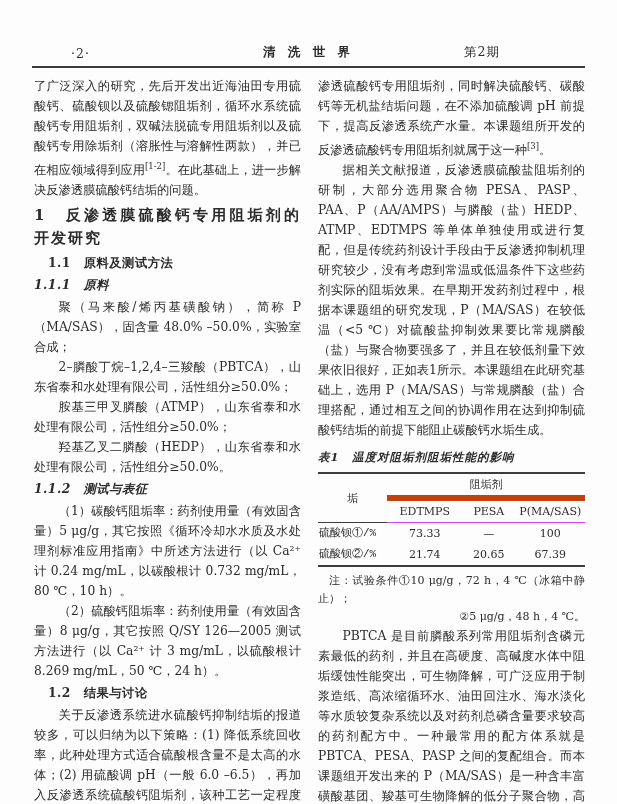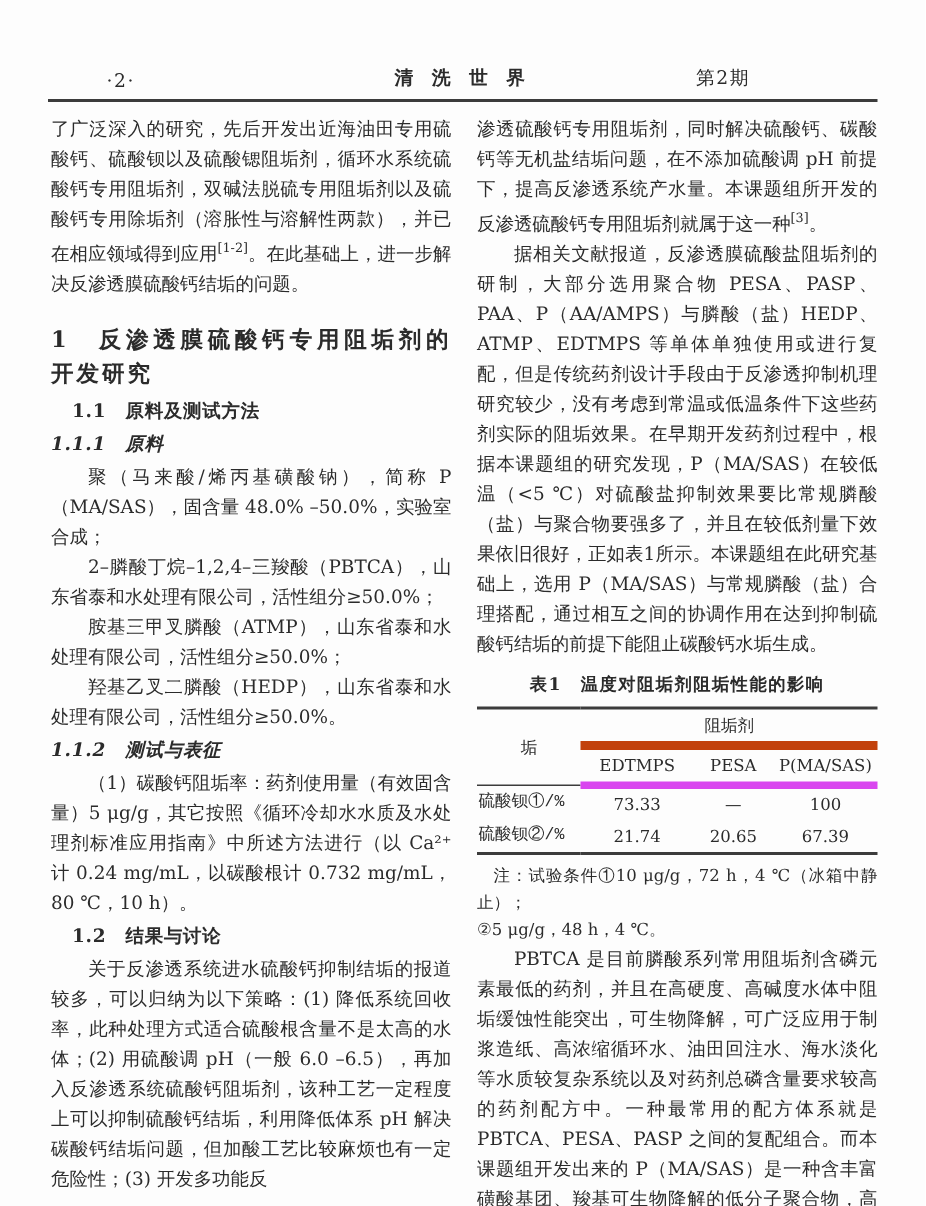--- a/index.html
+++ b/index.html
@@ -36,47 +36,47 @@
     font-size:12.3px;
     line-height:20px;
     text-align:justify;
     text-justify:inter-ideograph;
   }
   .col p{margin:0;text-indent:2em;}
   .col p.noindent{text-indent:0;}
   .h1{
     font-size:15px;font-weight:bold;
     line-height:23px;letter-spacing:2px;
-    margin:16px 0 3px 0;
+    margin:4px 0 3px 0;
   }
   .h2{font-weight:bold;margin:2px 14px;letter-spacing:0.5px;}
   .h3{font-weight:bold;font-style:italic;margin:2px 0;letter-spacing:0.5px;}
   .sup{font-size:8.5px;vertical-align:super;letter-spacing:0;}
   .tbl-caption{
-    text-align:center;font-weight:bold;
+    font-weight:bold;font-style:italic;
     font-size:11.5px;margin:7px 0 5px 0;letter-spacing:1px;
   }
   table.datatable{
     width:100%;border-collapse:collapse;
     font-size:11px;text-align:center;
     border-top:2px solid #3c3c3c;
     border-bottom:2px solid #3c3c3c;
     line-height:17px;
   }
   table.datatable th,table.datatable td{
     font-weight:normal;padding:2px 1px;
   }
   th.scale-cell{border-bottom:1px solid #3c3c3c;width:26%;}
   th.group-cell{border-bottom:6px solid #c2410c;}
-  tr.subhead th{border-bottom:5px solid #d946ef;}
+  tr.subhead th{border-bottom:1px solid #d946ef;}
   td.rowlabel{text-align:left;padding-left:6px;font-family:Liberation Mono, monospace;}
   .c1{width:28%}.c2{width:20%}.c3{width:26%}
   .tbl-note{font-size:11px;line-height:18px;margin-top:5px;}
   .tbl-note .n1{text-indent:1em;}
-  .tbl-note .n2{text-align:left;text-indent:0;}
+  .tbl-note .n2{text-align:right;text-indent:0;}
 </style>
 </head>
 <body>
 
 <div class="page">
 
   <div class="page-header">
     <span class="pageno">·2·</span>
     <span class="jtitle">清 洗 世 界</span>
     <span class="issue">第2期</span>
@@ -92,20 +92,21 @@
       <div class="h2">1.1　原料及测试方法</div>
       <div class="h3">1.1.1　原料</div>
 
       <p>聚（马来酸/烯丙基磺酸钠），简称 P（MA/SAS），固含量 48.0% –50.0%，实验室合成；</p>
       <p>2–膦酸丁烷–1,2,4–三羧酸（PBTCA），山东省泰和水处理有限公司，活性组分≥50.0%；</p>
       <p>胺基三甲叉膦酸（ATMP），山东省泰和水处理有限公司，活性组分≥50.0%；</p>
       <p>羟基乙叉二膦酸（HEDP），山东省泰和水处理有限公司，活性组分≥50.0%。</p>
 
       <div class="h3">1.1.2　测试与表征</div>
       <p>（1）碳酸钙阻垢率：药剂使用量（有效固含量）5 μg/g，其它按照《循环冷却水水质及水处理剂标准应用指南》中所述方法进行（以 Ca²⁺ 计 0.24 mg/mL，以碳酸根计 0.732 mg/mL，80 ℃，10 h）。</p>
+      <p>（2）硫酸钙阻垢率：药剂使用量（有效固含量）8 μg/g，其它按照 Q/SY 126—2005 测试方法进行（以 Ca²⁺ 计 3 mg/mL，以硫酸根计 8.269 mg/mL，50 ℃，24 h）。</p>
 
       <div class="h2">1.2　结果与讨论</div>
       <p>关于反渗透系统进水硫酸钙抑制结垢的报道较多，可以归纳为以下策略：(1) 降低系统回收率，此种处理方式适合硫酸根含量不是太高的水体；(2) 用硫酸调 pH（一般 6.0 –6.5），再加入反渗透系统硫酸钙阻垢剂，该种工艺一定程度上可以抑制硫酸钙结垢，利用降低体系 pH 解决碳酸钙结垢问题，但加酸工艺比较麻烦也有一定危险性；(3) 开发多功能反</p>
     </div>
 
     <div class="col">
       <p class="noindent"><span>渗透硫酸钙专用阻垢剂，同时解决硫酸钙、碳酸钙等无机盐结垢问题，在不添加硫酸调 pH 前提下，提高反渗透系统产水量。本课题组所开发的反渗透硫酸钙专用阻垢剂就属于这一种</span><span class="sup">[3]</span><span>。</span></p>
 
       <p>据相关文献报道，反渗透膜硫酸盐阻垢剂的研制，大部分选用聚合物 PESA、PASP、PAA、P（AA/AMPS）与膦酸（盐）HEDP、ATMP、EDTMPS 等单体单独使用或进行复配，但是传统药剂设计手段由于反渗透抑制机理研究较少，没有考虑到常温或低温条件下这些药剂实际的阻垢效果。在早期开发药剂过程中，根据本课题组的研究发现，P（MA/SAS）在较低温（&lt;5 ℃）对硫酸盐抑制效果要比常规膦酸（盐）与聚合物要强多了，并且在较低剂量下效果依旧很好，正如表1所示。本课题组在此研究基础上，选用 P（MA/SAS）与常规膦酸（盐）合理搭配，通过相互之间的协调作用在达到抑制硫酸钙结垢的前提下能阻止碳酸钙水垢生成。</p>
 

